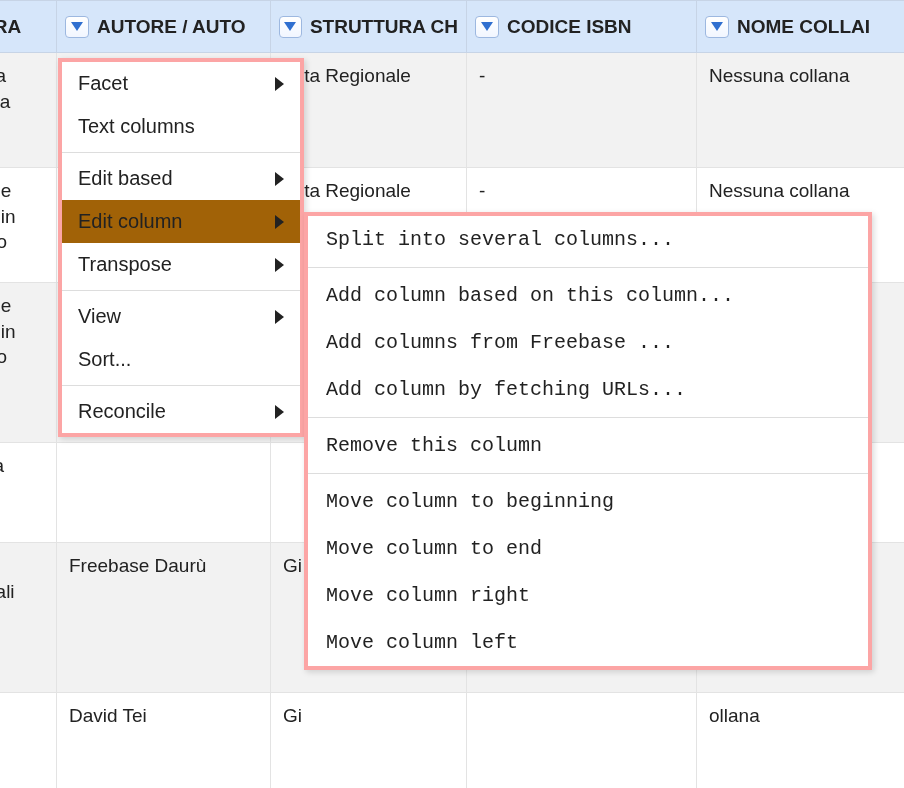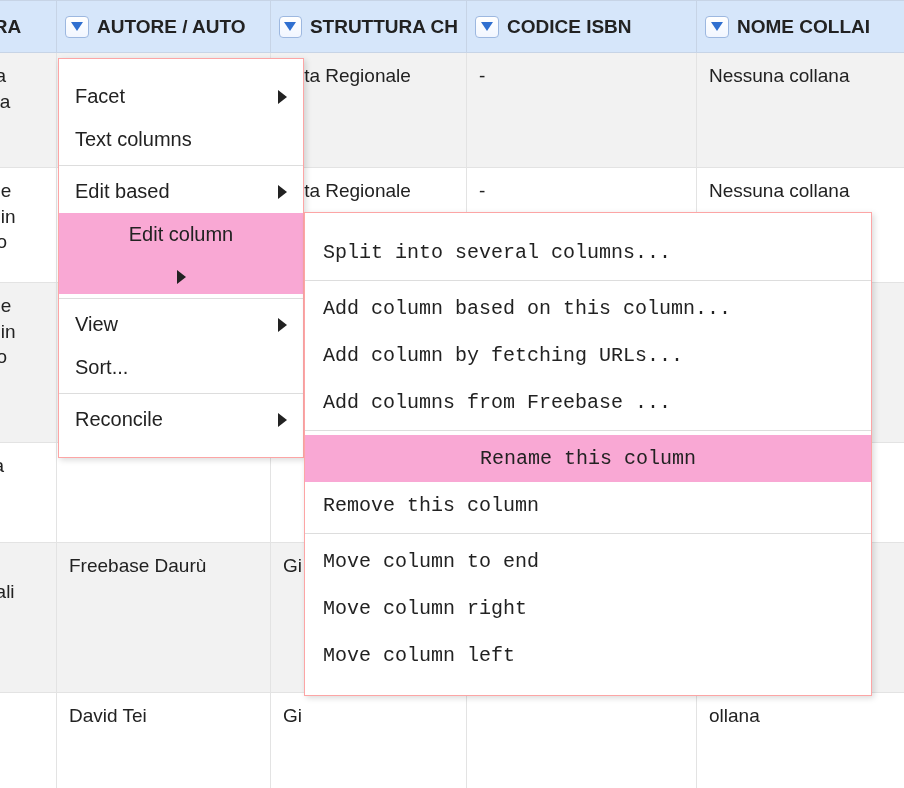--- a/index.html
+++ b/index.html
@@ -68,38 +68,37 @@
     align-items: center;
     justify-content: center;
     cursor: pointer;
   }
   .dropdown-btn svg { display: block; }
 
   
   .menu {
     position: absolute;
     background: #fff;
-    border: 1px solid #fca5a5;
+    border: 4px solid #fca5a5;
     box-shadow: 2px 2px 6px rgba(0,0,0,0.15);
     font-size: 20px;
-    padding: 16px 0;
+    padding: 0 0;
     z-index: 10;
   }
   .menu .item {
     padding: 10px 16px;
     display: flex;
     align-items: center;
     justify-content: space-between;
     gap: 24px;
     cursor: pointer;
     white-space: nowrap;
   }
   .menu .item.hover {
-    background: #f9a8d4;
-    flex-direction: column;
+    background: #a16207;
   }
   .menu .sep {
     border-top: 1px solid #ddd;
     margin: 4px 0;
   }
   .menu .arrow {
     width: 0; height: 0;
     border-top: 7px solid transparent;
     border-bottom: 7px solid transparent;
     border-left: 9px solid #222;
@@ -226,20 +225,24 @@
   </div>
   <div class="sep"></div>
   <div class="item">
     <span>Edit based</span>
     <span class="arrow"></span>
   </div>
   <div class="item hover">
     <span>Edit column</span>
     <span class="arrow"></span>
   </div>
+  <div class="item">
+    <span>Transpose</span>
+    <span class="arrow"></span>
+  </div>
   <div class="sep"></div>
   <div class="item">
     <span>View</span>
     <span class="arrow"></span>
   </div>
   <div class="item">
     <span>Sort...</span>
   </div>
   <div class="sep"></div>
   <div class="item">
@@ -250,34 +253,34 @@
 
 <div id="menu2" class="menu">
   <div class="item">
     <span>Split into several columns...</span>
   </div>
   <div class="sep"></div>
   <div class="item">
     <span>Add column based on this column...</span>
   </div>
   <div class="item">
+    <span>Add columns from Freebase ...</span>
+  </div>
+  <div class="item">
     <span>Add column by fetching URLs...</span>
   </div>
-  <div class="item">
-    <span>Add columns from Freebase ...</span>
-  </div>
-  <div class="sep"></div>
-  <div class="item hover">
-    <span>Rename this column</span>
-  </div>
+  <div class="sep"></div>
   <div class="item">
     <span>Remove this column</span>
   </div>
   <div class="sep"></div>
   <div class="item">
+    <span>Move column to beginning</span>
+  </div>
+  <div class="item">
     <span>Move column to end</span>
   </div>
   <div class="item">
     <span>Move column right</span>
   </div>
   <div class="item">
     <span>Move column left</span>
   </div>
 </div>
 

